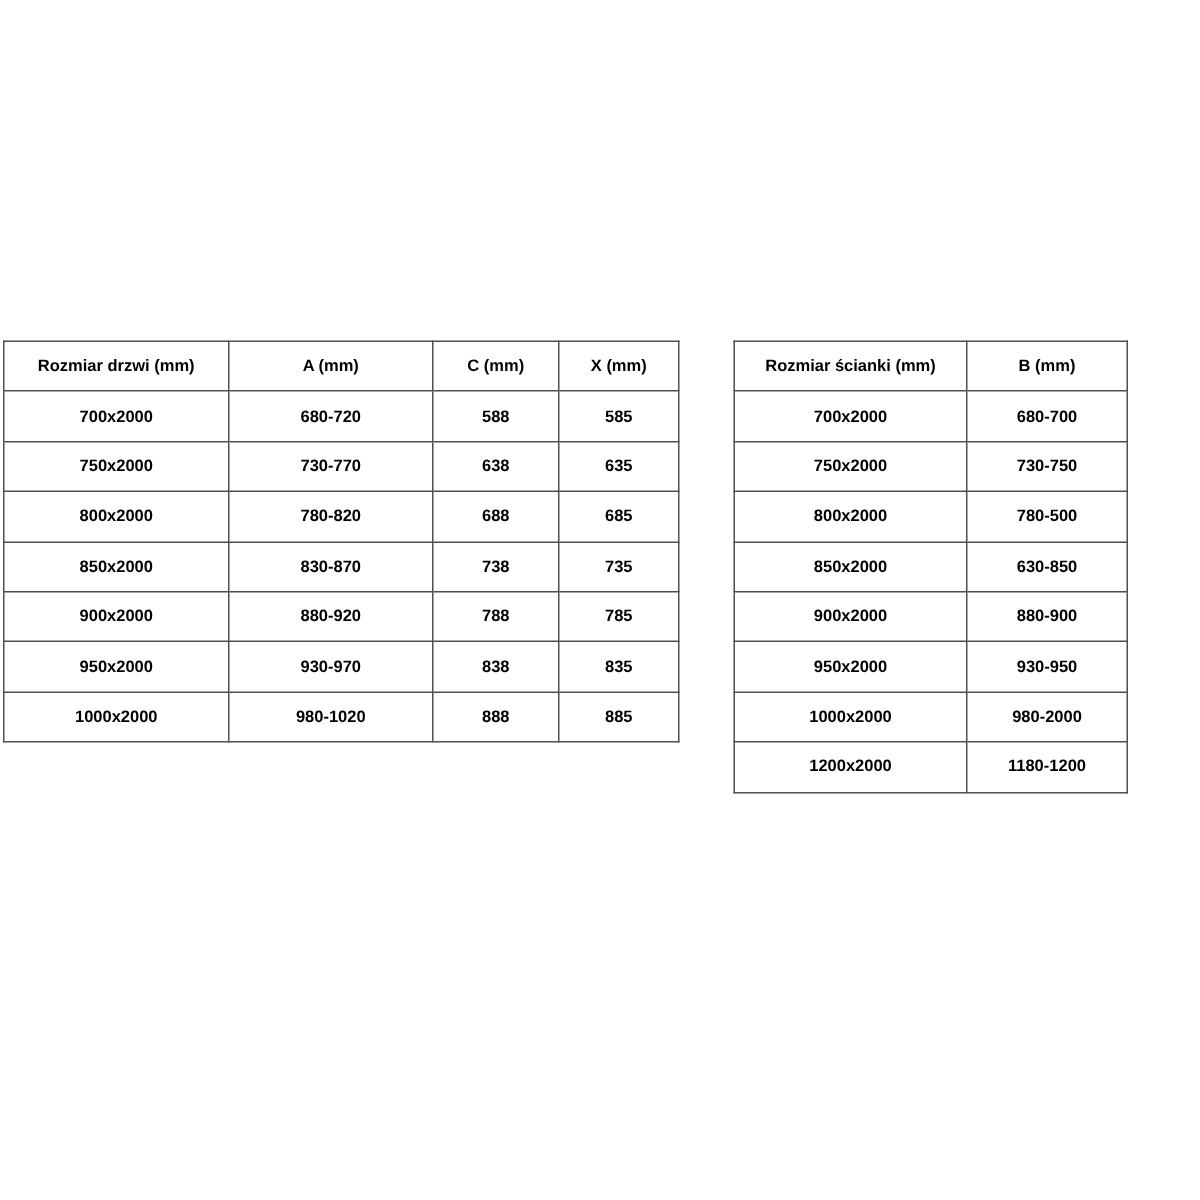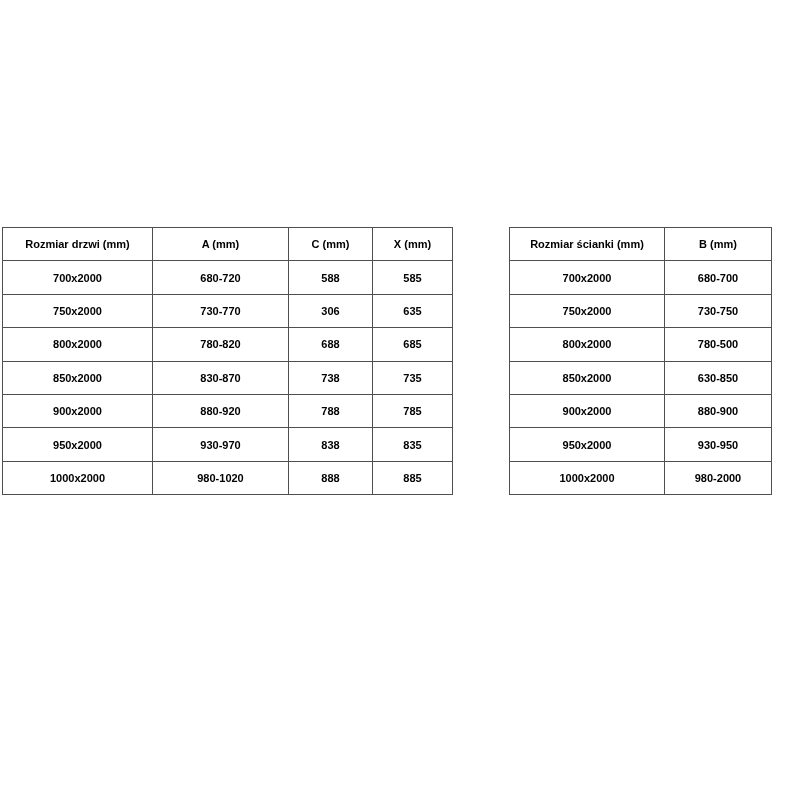--- a/index.html
+++ b/index.html
@@ -33,21 +33,21 @@
     text-align: center;
     vertical-align: middle;
     font-size: 11px;
     color: var(--text-color);
     white-space: nowrap;
     overflow: hidden;
   }
   table.spec th { font-weight: bold; }
   table.spec td { font-weight: bold; }
   #door-table { left: 2px;   top: 227px; width: 450px; }
-  #wall-table { left: 509px; top: 227px; width: 262px; }
+  #wall-table { left: 489px; top: 227px; width: 262px; }
 </style>
 </head>
 <body>
 
 <div class="page">
   <table class="spec" id="door-table">
     <colgroup>
       <col style="width:150px">
       <col style="width:136px">
       <col style="width:84px">
@@ -64,21 +64,21 @@
       <tbody>
         <tr>
           <td>700x2000</td>
           <td>680-720</td>
           <td>588</td>
           <td>585</td>
         </tr>
         <tr>
           <td>750x2000</td>
           <td>730-770</td>
-          <td>306</td>
+          <td>638</td>
           <td>635</td>
         </tr>
         <tr>
           <td>800x2000</td>
           <td>780-820</td>
           <td>688</td>
           <td>685</td>
         </tr>
         <tr>
           <td>850x2000</td>
@@ -140,15 +140,19 @@
           <td>880-900</td>
         </tr>
         <tr>
           <td>950x2000</td>
           <td>930-950</td>
         </tr>
         <tr>
           <td>1000x2000</td>
           <td>980-2000</td>
         </tr>
+        <tr>
+          <td>1200x2000</td>
+          <td>1180-1200</td>
+        </tr>
       </tbody>
     </table>
 </div>
 
 </body></html>

